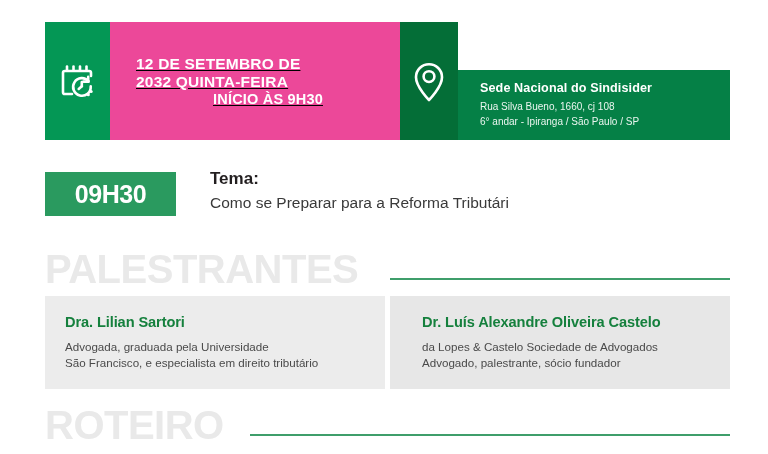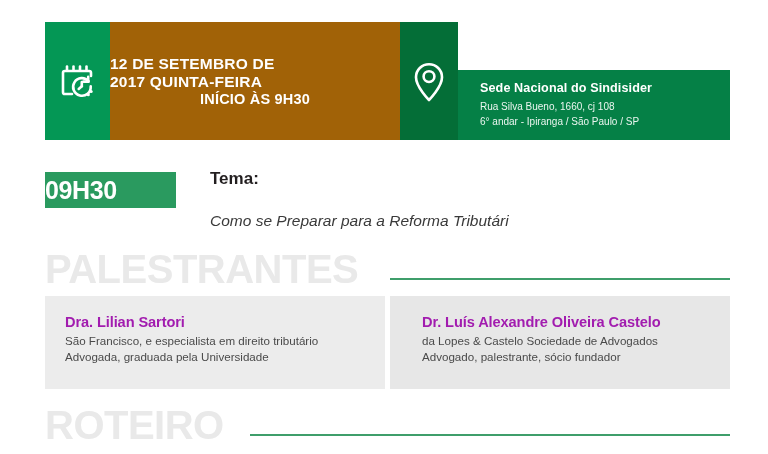--- a/index.html
+++ b/index.html
@@ -36,26 +36,28 @@
   .banner-icon-cell {
     width: 65px;
     background: #049755;
     display: flex;
     align-items: center;
     justify-content: center;
     flex: 0 0 65px;
   }
   .banner-date-cell {
     width: 290px;
-    background: #a16207;
+    background: #ec4899;
     flex: 0 0 290px;
     display: flex;
     flex-direction: column;
     justify-content: center;
+    padding-left: 26px;
     box-sizing: border-box;
+    text-decoration: underline;
   }
   .banner-pin-cell {
     width: 58px;
     background: #046e37;
     flex: 0 0 58px;
     display: flex;
     align-items: center;
     justify-content: center;
   }
   .banner-addr-cell {
@@ -107,25 +109,25 @@
     left: 45px;
     top: 168px;
     width: 685px;
     height: 56px;
   }
   .time-badge {
     position: absolute;
     left: 0;
     top: 4px;
     width: 131px;
-    height: 36px;
+    height: 44px;
     background: #2a9a5f;
     display: flex;
     align-items: center;
-    justify-content: flex-start;
+    justify-content: center;
   }
   .time-badge span {
     color: #ffffff;
     font-size: 25px;
     font-weight: bold;
     letter-spacing: -0.4px;
   }
   .theme-block {
     position: absolute;
     left: 165px;
@@ -134,23 +136,22 @@
   .theme-label {
     color: #231f20;
     font-size: 17px;
     font-weight: bold;
     line-height: 22px;
   }
   .theme-text {
     color: #3a3a3a;
     font-size: 15.5px;
     line-height: 22px;
-    margin-top: 20px;
-    white-space: nowrap;
-    font-style: italic;
+    margin-top: 2px;
+    white-space: nowrap;
   }
 
   
   .section-head {
     position: absolute;
     left: 45px;
     width: 685px;
     height: 44px;
   }
   .section-head .ghost {
@@ -201,25 +202,25 @@
     width: 5px;
     flex: 0 0 5px;
     background: #ffffff;
   }
   .speaker-card.right {
     flex: 1 1 auto;
     background: #e7e7e7;
     padding-left: 32px;
   }
   .speaker-name {
-    color: #a21caf;
+    color: #15803d;
     font-size: 14.6px;
     font-weight: bold;
     letter-spacing: -0.1px;
-    margin-bottom: 3px;
+    margin-bottom: 9px;
     white-space: nowrap;
   }
   .speaker-bio {
     color: #4a4a4a;
     font-size: 11.6px;
     line-height: 15.5px;
     white-space: nowrap;
   }
 
   svg { display: block; }
@@ -251,21 +252,21 @@
           <path d="M24.8 26.3 l-3.1 2.6"></path>
 
           <path d="M34.2 31.4 v0.1" stroke-width="3"></path>
           <path d="M31.3 34.6 v0.1" stroke-width="3"></path>
         </svg>
       </span>
     </div>
 
     <div class="banner-date-cell">
       <div class="date-line">12 DE SETEMBRO DE</div>
-      <div class="date-line">2017 QUINTA-FEIRA</div>
+      <div class="date-line">2032 QUINTA-FEIRA</div>
       <div class="date-start">INÍCIO ÀS  9H30</div>
     </div>
 
     <div class="banner-pin-cell">
       <span>
         <svg width="40" height="44" viewBox="0 0 40 44" fill="none" stroke="#ffffff" stroke-width="2.6" stroke-linejoin="round">
           <path d="M20 41 C20 41 33 27.8 33 18.2 A13 13 0 0 0 7 18.2 C7 27.8 20 41 20 41 Z"></path>
           <circle cx="20" cy="17.6" r="5.4"></circle>
         </svg>
       </span>
@@ -289,22 +290,22 @@
   </div>
 
   <div class="section-head" id="palestrantes-head" style="top: 248px;">
     <div class="ghost">PALESTRANTES</div>
     <div class="rule"></div>
   </div>
 
   <div class="speakers">
     <div class="speaker-card left">
       <div class="speaker-name">Dra. Lilian Sartori</div>
+      <div class="speaker-bio">Advogada, graduada pela Universidade</div>
       <div class="speaker-bio">São Francisco, e especialista em direito tributário</div>
-      <div class="speaker-bio">Advogada, graduada pela Universidade</div>
     </div>
     <div class="card-gap"></div>
     <div class="speaker-card right">
       <div class="speaker-name">Dr. Luís Alexandre Oliveira Castelo</div>
       <div class="speaker-bio">da Lopes &amp; Castelo Sociedade de Advogados</div>
       <div class="speaker-bio">Advogado, palestrante, sócio fundador</div>
     </div>
   </div>
 
   <div class="section-head" id="roteiro-head" style="top: 404px;">

